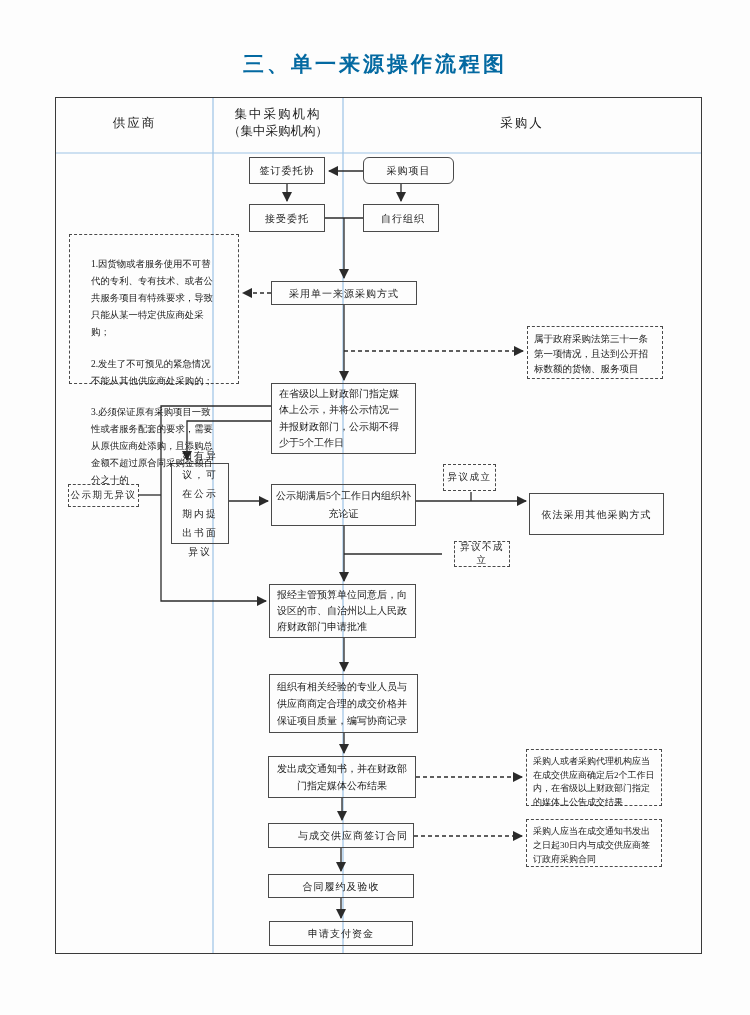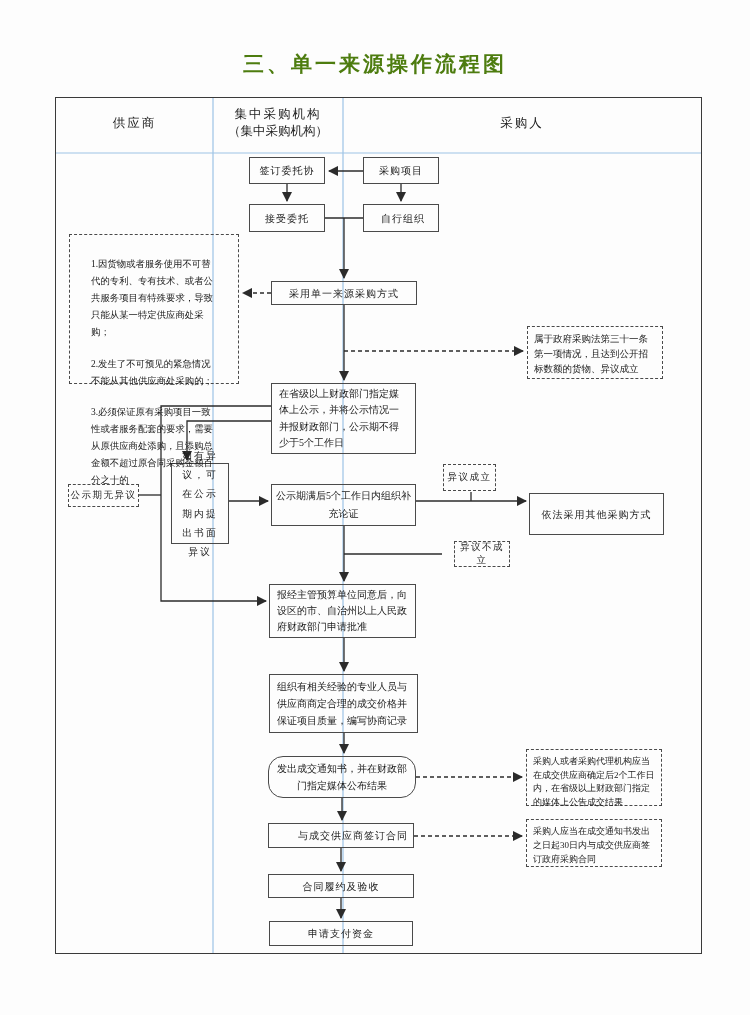--- a/index.html
+++ b/index.html
@@ -2,21 +2,21 @@
 <html style="--lane-line: #9dc3e6; --box-border: #4a4a4a; --text: #1a1a1a; --connector: #2b2b2b;"><head>
 <meta charset="utf-8">
 <style>
   :root{
     --lane-line:#9dc3e6; --box-border:#4a4a4a; --text:#1a1a1a; --connector:#2b2b2b;
   }
   html,body{margin:0;padding:0;background:#ffffff;}
   .page{position:relative;width:750px;height:1015px;background:#fdfdfd;overflow:hidden;
         font-family:"Liberation Serif", serif;color:var(--text);}
   .title{position:absolute;top:50px;left:0;width:100%;margin:0;text-align:center;
-         font-size:21px;font-weight:bold;letter-spacing:3px;color:#4d7c0f;}
+         font-size:21px;font-weight:bold;letter-spacing:3px;color:#0369a1;}
   .chart{position:absolute;left:55px;top:97px;width:645px;height:855px;
          border:1.6px solid #3a3a3a;box-sizing:content-box;}
   .connectors{position:absolute;left:0;top:0;width:645px;height:855px;}
   .flow{stroke:var(--connector);stroke-width:1.3;fill:none;}
   .dash{stroke-dasharray:4 3;}
   .blue{stroke:var(--lane-line);stroke-width:1.2;}
   .arrowhead{fill:var(--connector);}
   .lane-label{position:absolute;text-align:center;font-size:12.5px;letter-spacing:2px;color:#222;}
   .lane-label .sub{display:block;letter-spacing:0;}
   .node{position:absolute;border:1.2px solid var(--box-border);background:transparent;
@@ -85,41 +85,41 @@
     </svg>
 
     <div class="lane-label" style="left:0;top:17px;width:157px;">供应商</div>
     <div class="lane-label" style="left:157px;top:8px;width:130px;">
       <span>集中采购机构</span>
       <span class="sub">（集中采购机构）</span>
     </div>
     <div class="lane-label" style="left:287px;top:17px;width:358px;">采购人</div>
 
     <div class="node wide" style="left:193px;top:59px;width:76px;height:27px;">签订委托协</div>
-    <div class="node wide" style="left:307px;top:59px;width:76px;height:27px;">采购项目</div>
+    <div class="node wide" style="left:307px;top:59px;width:91px;height:27px;border-radius:6px;">采购项目</div>
     <div class="node wide" style="left:193px;top:106px;width:76px;height:28px;">接受委托</div>
     <div class="node wide" style="left:307px;top:106px;width:76px;height:28px;padding-left:8px;">自行组织</div>
     <div class="node wide" style="left:215px;top:183px;width:146px;height:24px;">采用单一来源采购方式</div>
     <div class="node lefttext" style="left:215px;top:285px;width:145px;height:71px;line-height:1.62;">在省级以上财政部门指定媒体上公示，并将公示情况一并报财政部门，公示期不得少于5个工作日</div>
     <div class="node objection-box" style="left:115px;top:365px;width:58px;height:81px;">如有异议，可在公示期内提出书面异议</div>
     <div class="node" style="left:215px;top:386px;width:145px;height:42px;line-height:1.8;">公示期满后5个工作日内组织补充论证</div>
     <div class="node wide" style="left:473px;top:395px;width:135px;height:42px;">依法采用其他采购方式</div>
     <div class="node lefttext" style="left:213px;top:486px;width:147px;height:54px;line-height:1.62;">报经主管预算单位同意后，向设区的市、自治州以上人民政府财政部门申请批准</div>
     <div class="node lefttext" style="left:213px;top:576px;width:149px;height:59px;line-height:1.72;">组织有相关经验的专业人员与供应商商定合理的成交价格并保证项目质量，编写协商记录</div>
-    <div class="node" style="left:212px;top:658px;width:148px;height:42px;line-height:1.7;border-radius:15px;">发出成交通知书，并在财政部门指定媒体公布结果</div>
+    <div class="node" style="left:212px;top:658px;width:148px;height:42px;line-height:1.7;">发出成交通知书，并在财政部门指定媒体公布结果</div>
     <div class="node wide" style="left:212px;top:725px;width:146px;height:25px;padding-left:28px;">与成交供应商签订合同</div>
     <div class="node wide" style="left:212px;top:776px;width:146px;height:24px;">合同履约及验收</div>
     <div class="node wide" style="left:213px;top:823px;width:144px;height:25px;">申请支付资金</div>
 
     <div class="note reasons" style="left:13px;top:136px;width:170px;height:150px;">
       <p>1.因货物或者服务使用不可替代的专利、专有技术、或者公共服务项目有特殊要求，导致只能从某一特定供应商处采购；</p>
       <p>2.发生了不可预见的紧急情况不能从其他供应商处采购的；</p>
       <p>3.必须保证原有采购项目一致性或者服务配套的要求，需要从原供应商处添购，且添购总金额不超过原合同采购金额百分之十的</p>
     </div>
-    <div class="note" style="left:471px;top:228px;width:136px;height:53px;font-size:9.5px;line-height:1.6;">属于政府采购法第三十一条第一项情况，且达到公开招标数额的货物、异议成立</div>
+    <div class="note" style="left:471px;top:228px;width:136px;height:53px;font-size:9.5px;line-height:1.6;">属于政府采购法第三十一条第一项情况，且达到公开招标数额的货物、服务项目</div>
     <div class="small-tag" style="left:12px;top:386px;width:71px;height:23px;">公示期无异议</div>
     <div class="small-tag" style="left:387px;top:366px;width:53px;height:27px;">异议成立</div>
     <div class="small-tag" style="left:398px;top:443px;width:56px;height:26px;">异议不成立</div>
     <div class="note" style="left:470px;top:651px;width:136px;height:57px;font-size:9px;line-height:1.5;">采购人或者采购代理机构应当在成交供应商确定后2个工作日内，在省级以上财政部门指定的媒体上公告成交结果</div>
     <div class="note" style="left:470px;top:721px;width:136px;height:48px;font-size:9px;line-height:1.55;">采购人应当在成交通知书发出之日起30日内与成交供应商签订政府采购合同</div>
 
   </div>
 </div>
 
 </body></html>

